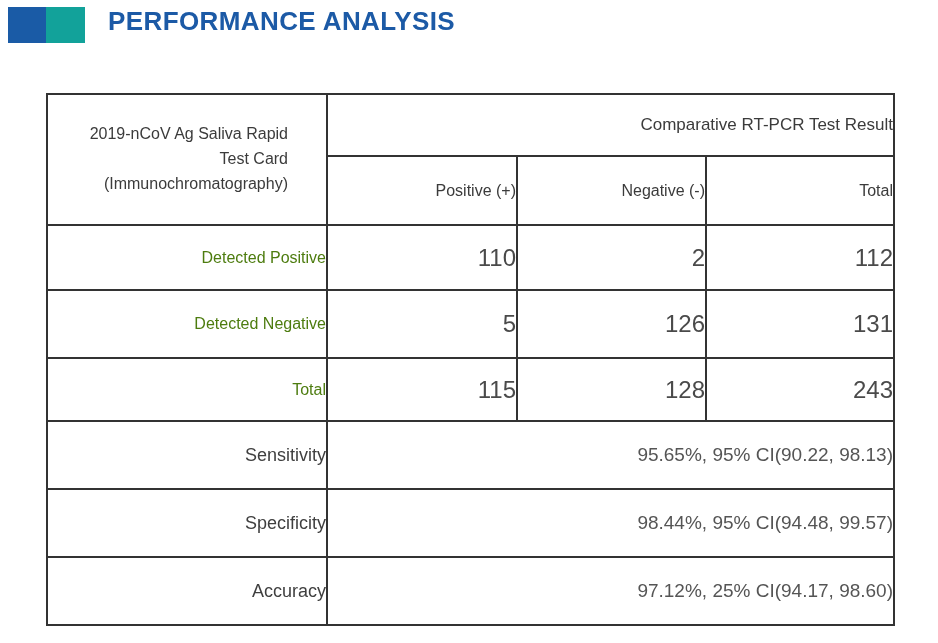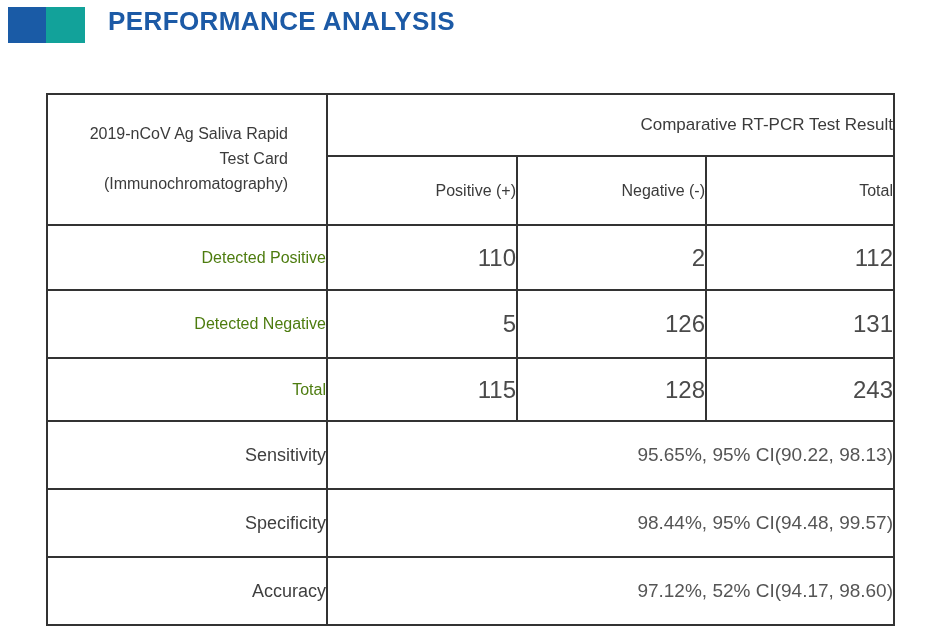--- a/index.html
+++ b/index.html
@@ -112,18 +112,18 @@
       <tr class="r-stat">
         <td class="statlabel">Sensitivity</td>
         <td class="statval" colspan="3">95.65%, 95% CI(90.22, 98.13)</td>
       </tr>
       <tr class="r-stat">
         <td class="statlabel">Specificity</td>
         <td class="statval" colspan="3">98.44%, 95% CI(94.48, 99.57)</td>
       </tr>
       <tr class="r-stat">
         <td class="statlabel">Accuracy</td>
-        <td class="statval" colspan="3">97.12%, 52% CI(94.17, 98.60)</td>
+        <td class="statval" colspan="3">97.12%, 25% CI(94.17, 98.60)</td>
       </tr>
     </tbody>
   </table>
 
 </div>
 
 </body></html>

